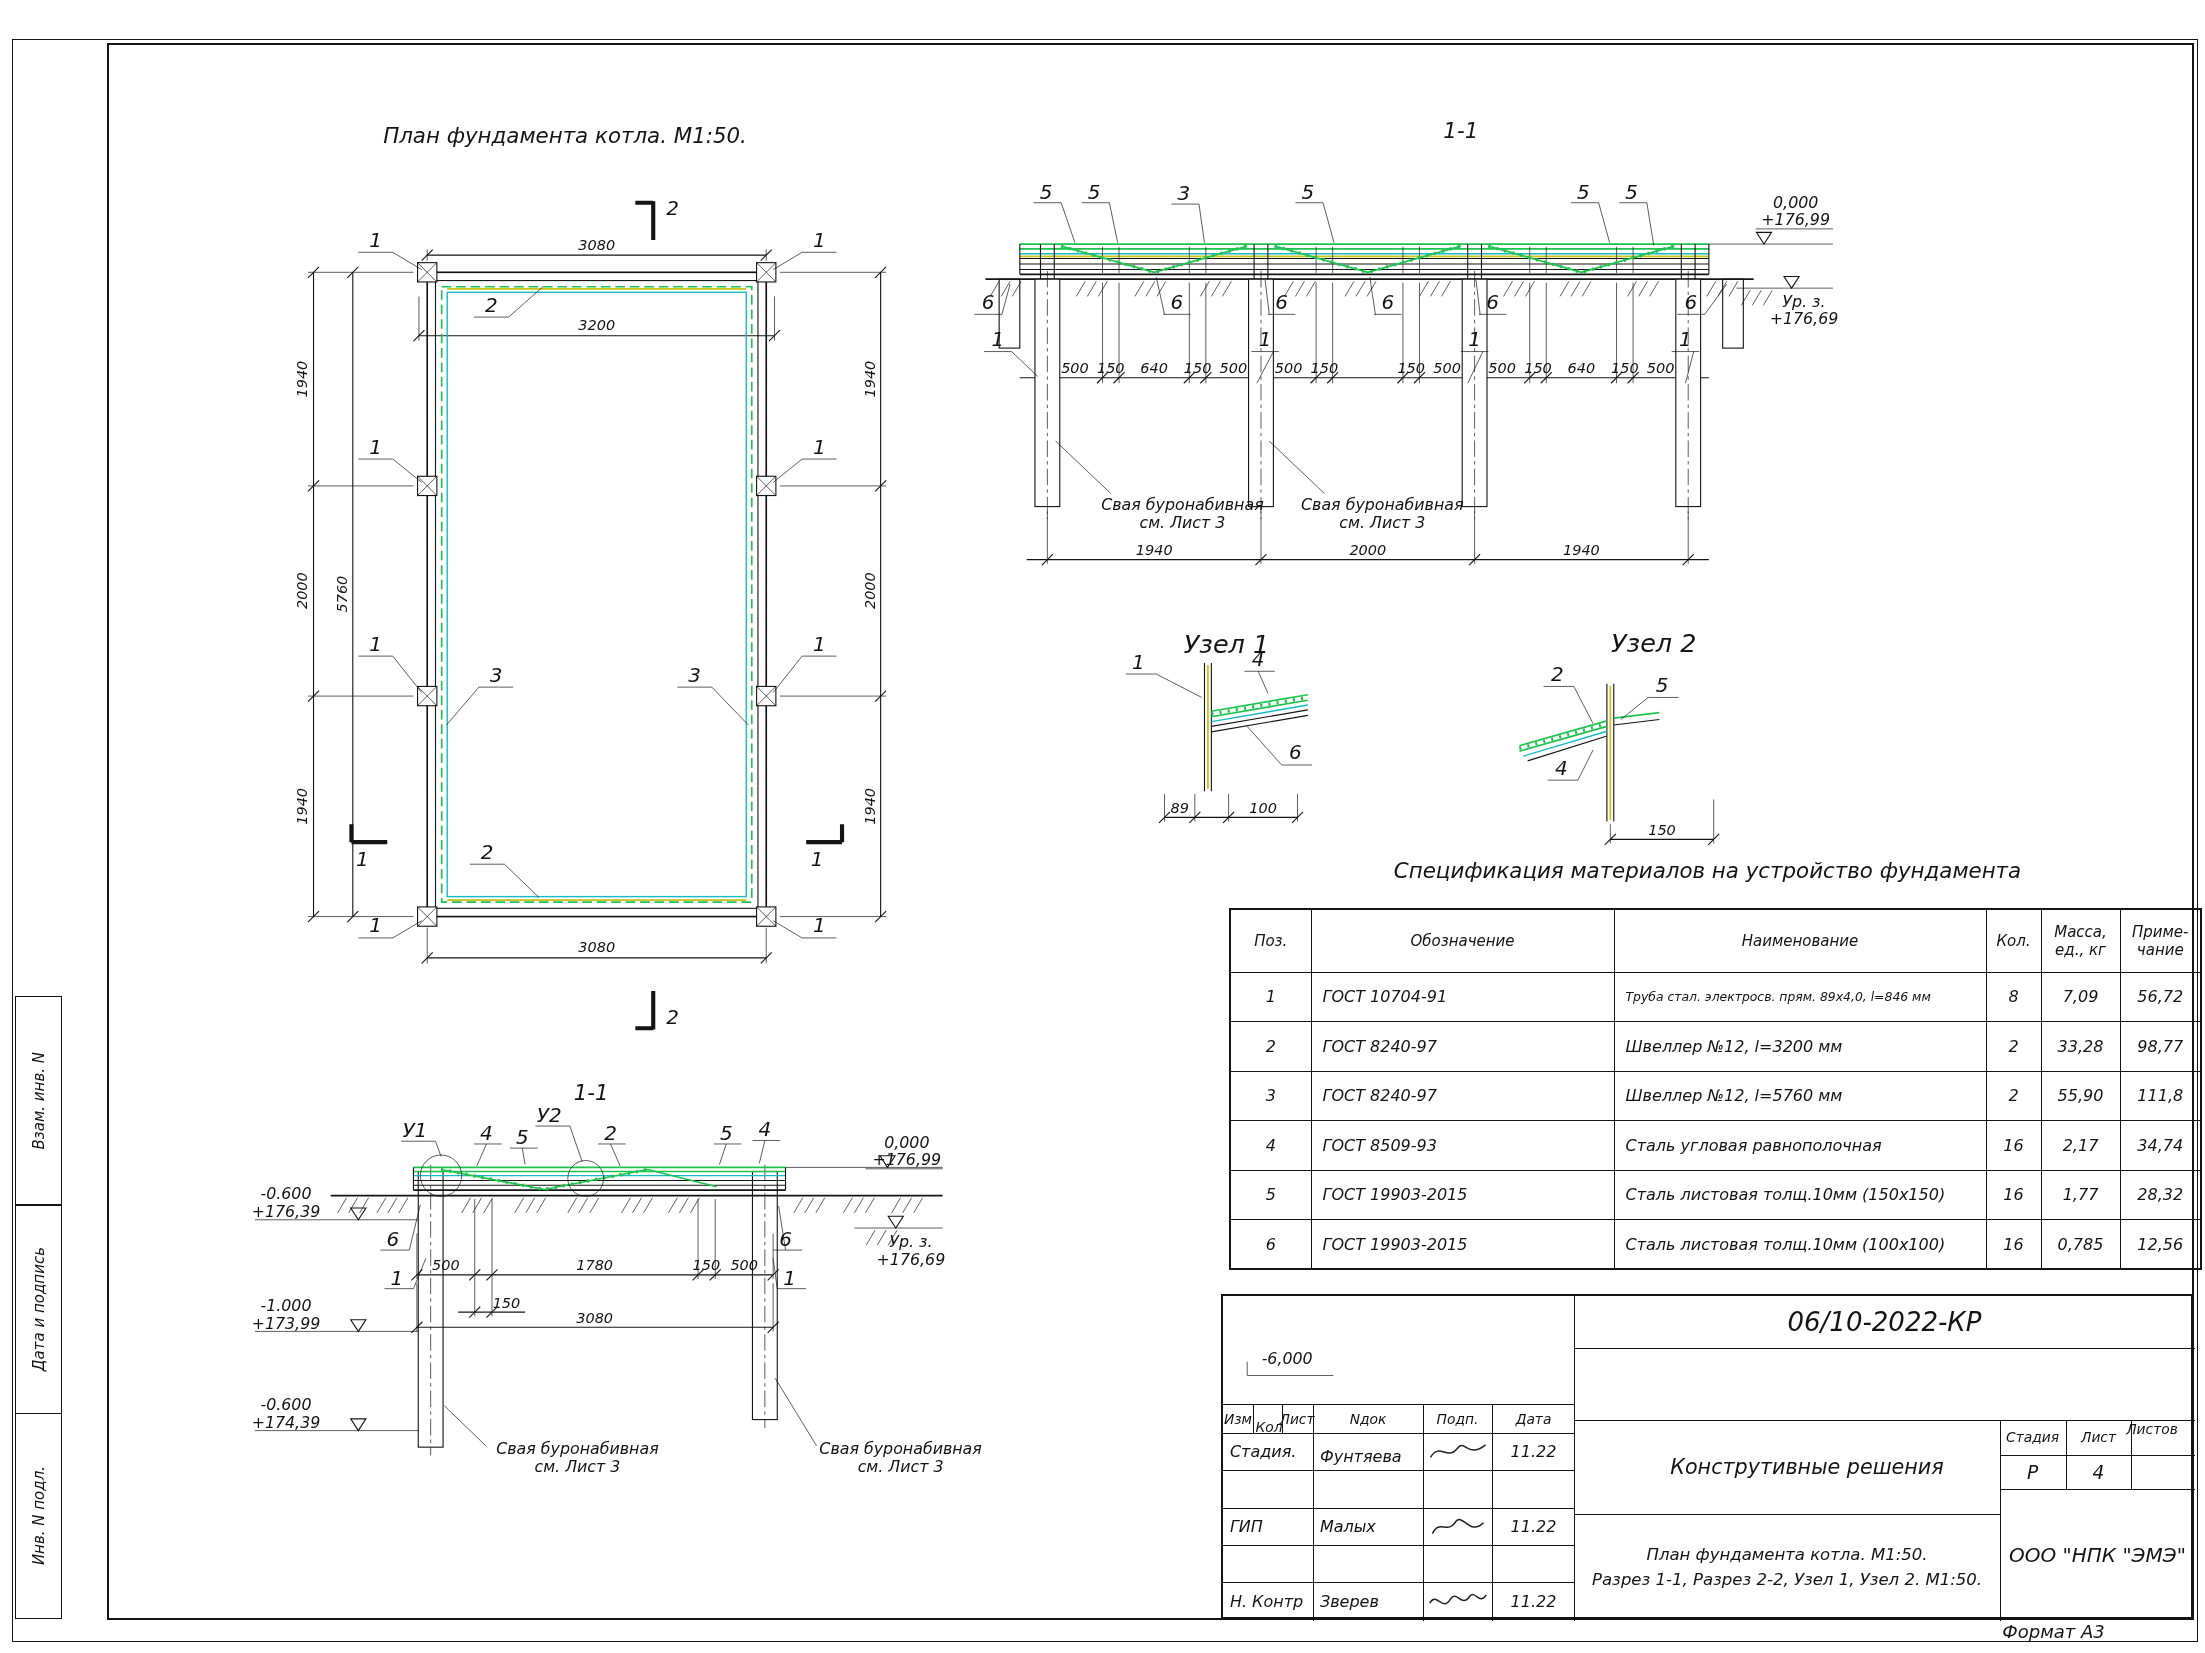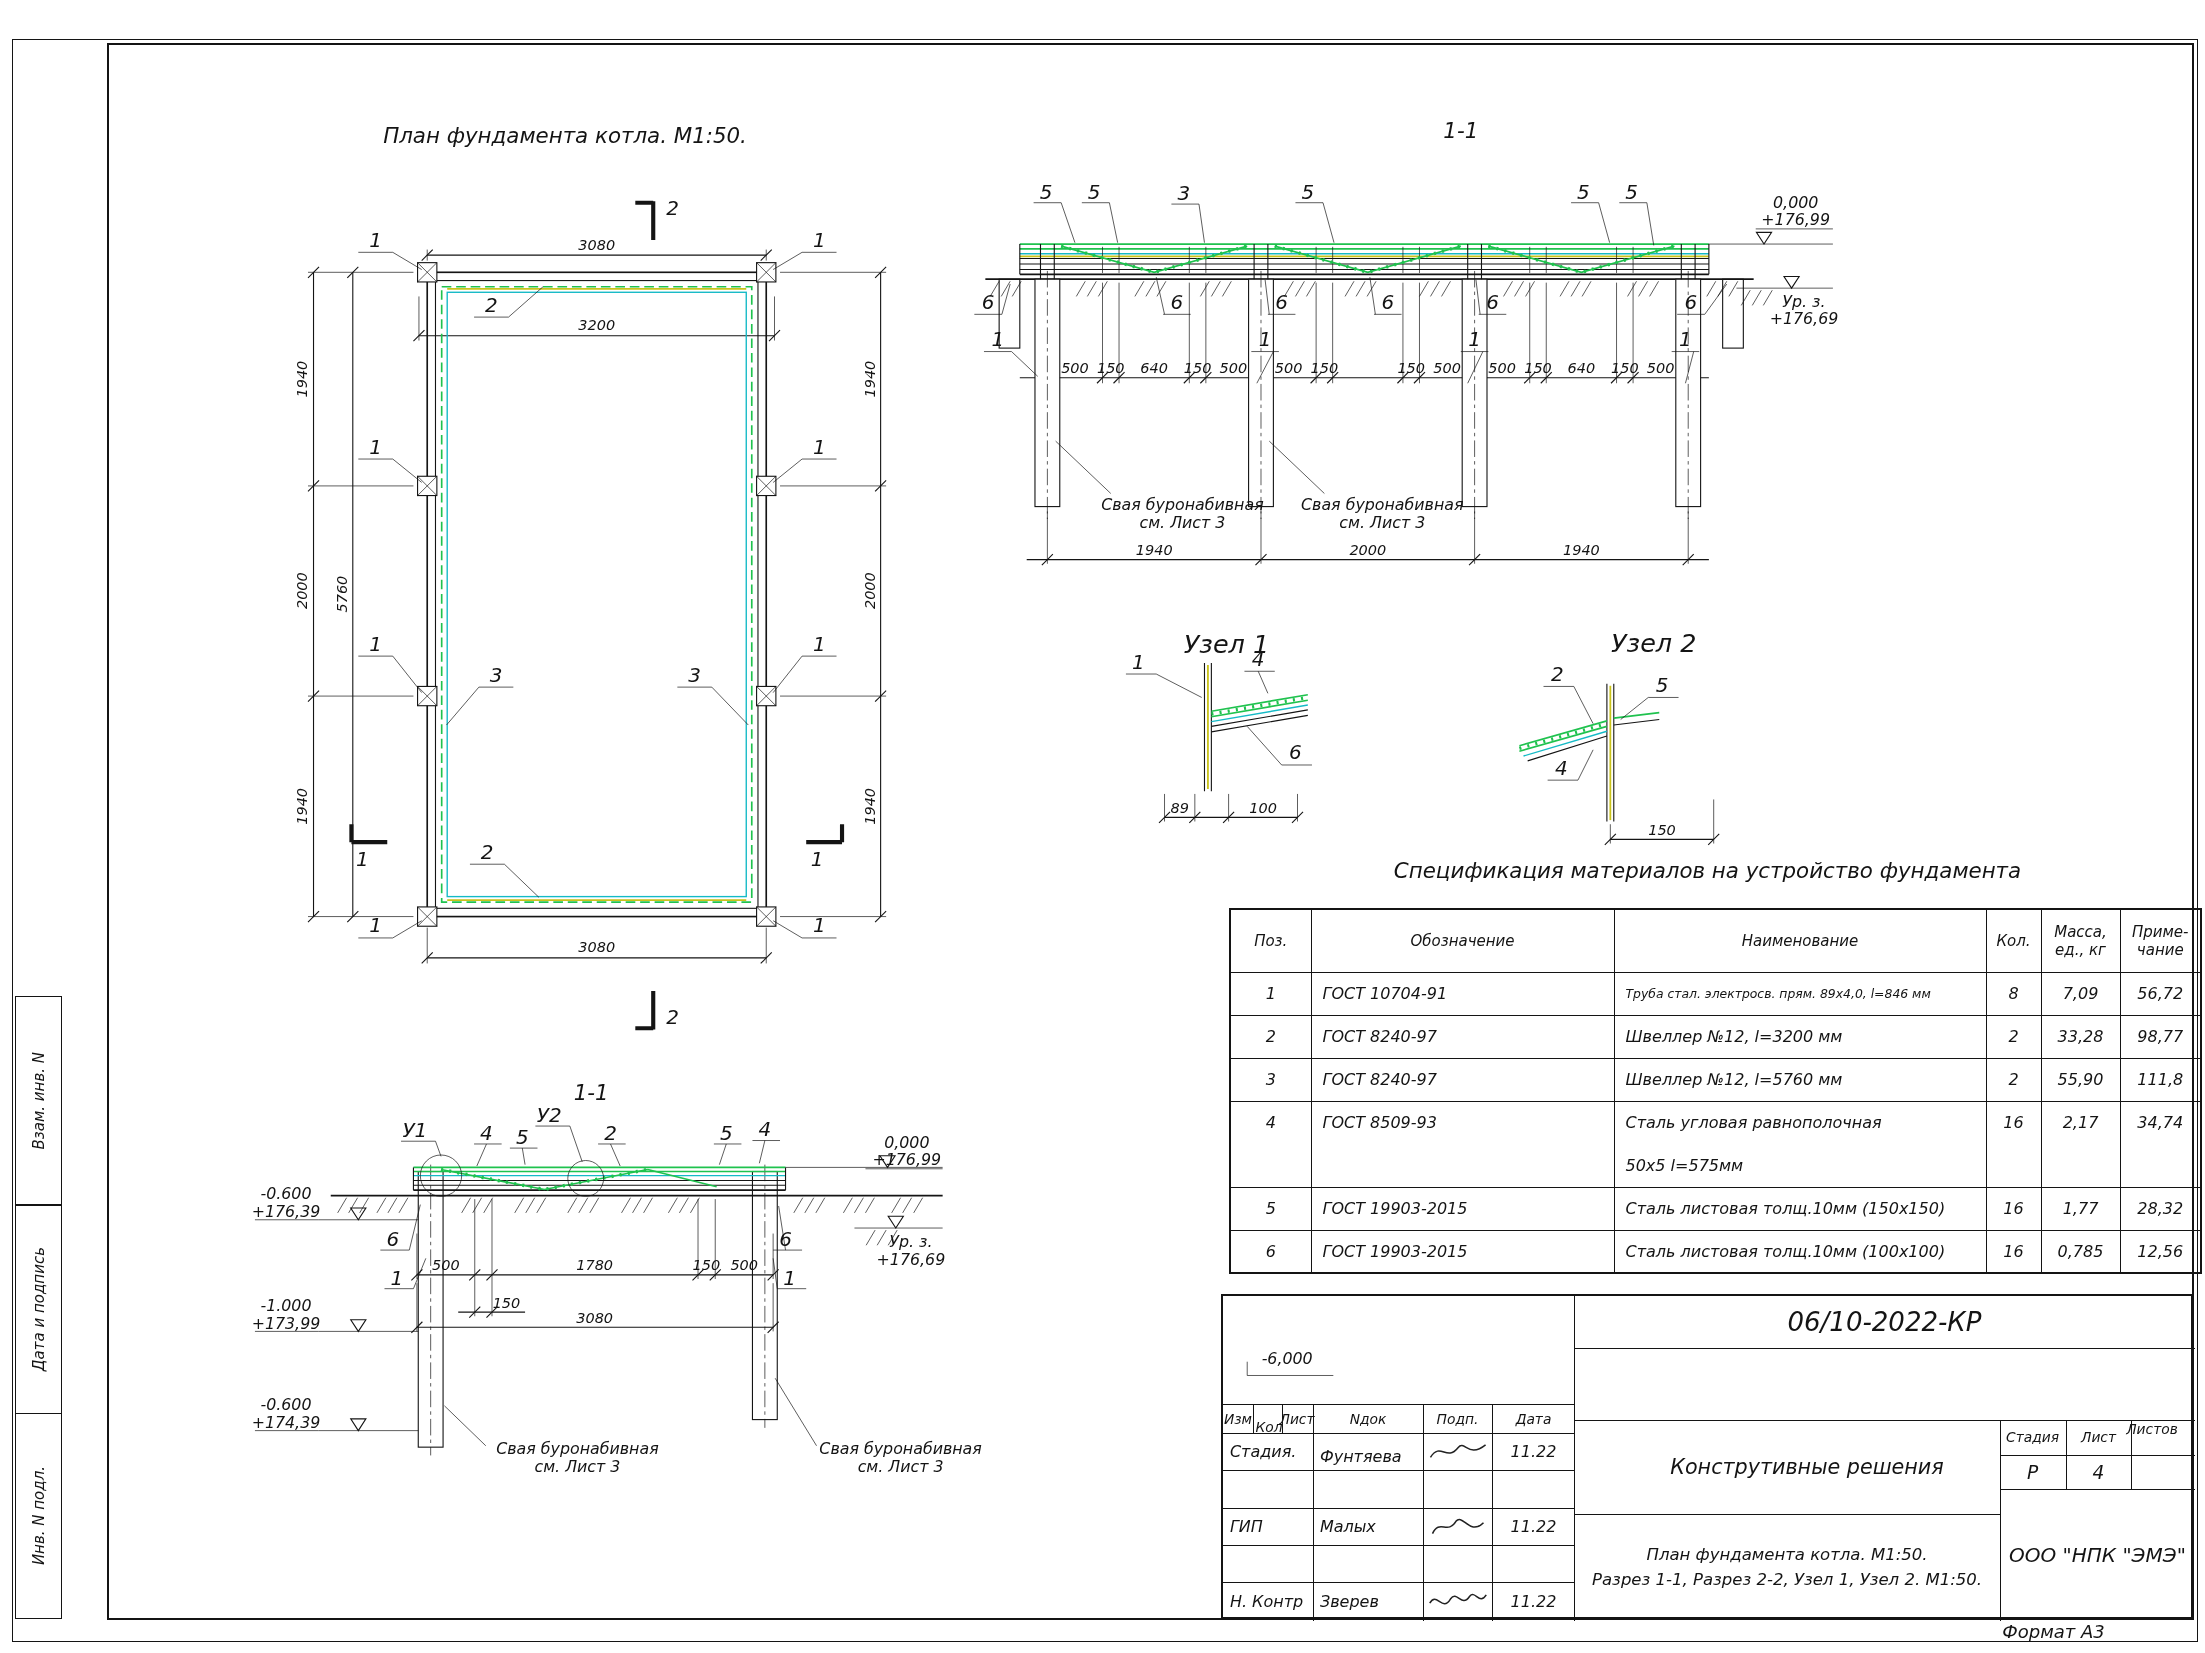--- a/index.html
+++ b/index.html
@@ -112,28 +112,20 @@
           <td>111,8</td>
         </tr>
         <tr style="height:43px" class="pre">
           <td>4</td>
           <td class="l">ГОСТ 8509-93</td>
           <td class="l">Сталь угловая равнополочная</td>
           <td>16</td>
           <td>2,17</td>
           <td>34,74</td>
         </tr>
-        <tr style="height:43px" class="cont">
-          <td></td>
-          <td class="l"></td>
-          <td class="l">50х5 l=575мм</td>
-          <td></td>
-          <td></td>
-          <td></td>
-        </tr>
         <tr style="height:43px">
           <td>5</td>
           <td class="l">ГОСТ 19903-2015</td>
           <td class="l">Сталь листовая толщ.10мм (150х150)</td>
           <td>16</td>
           <td>1,77</td>
           <td>28,32</td>
         </tr>
         <tr style="height:43px">
           <td>6</td>

